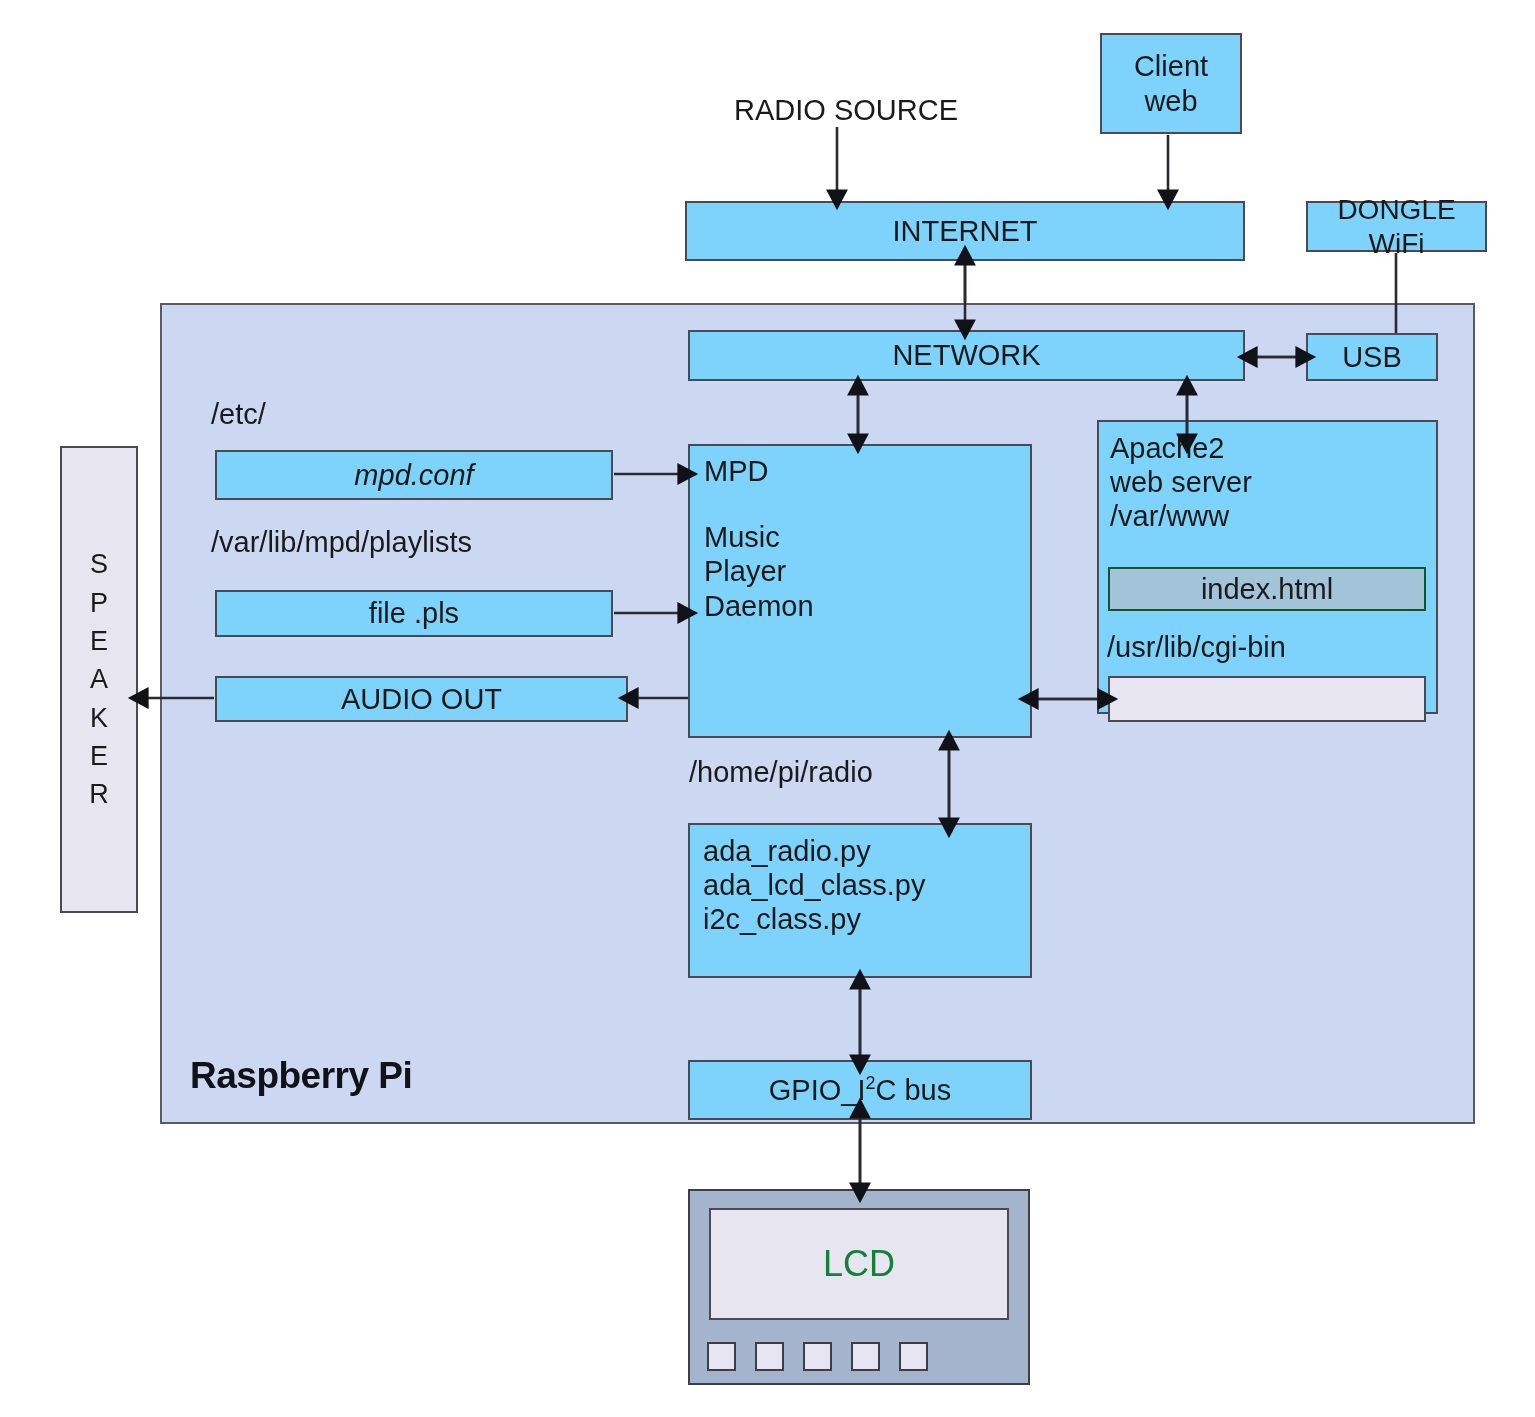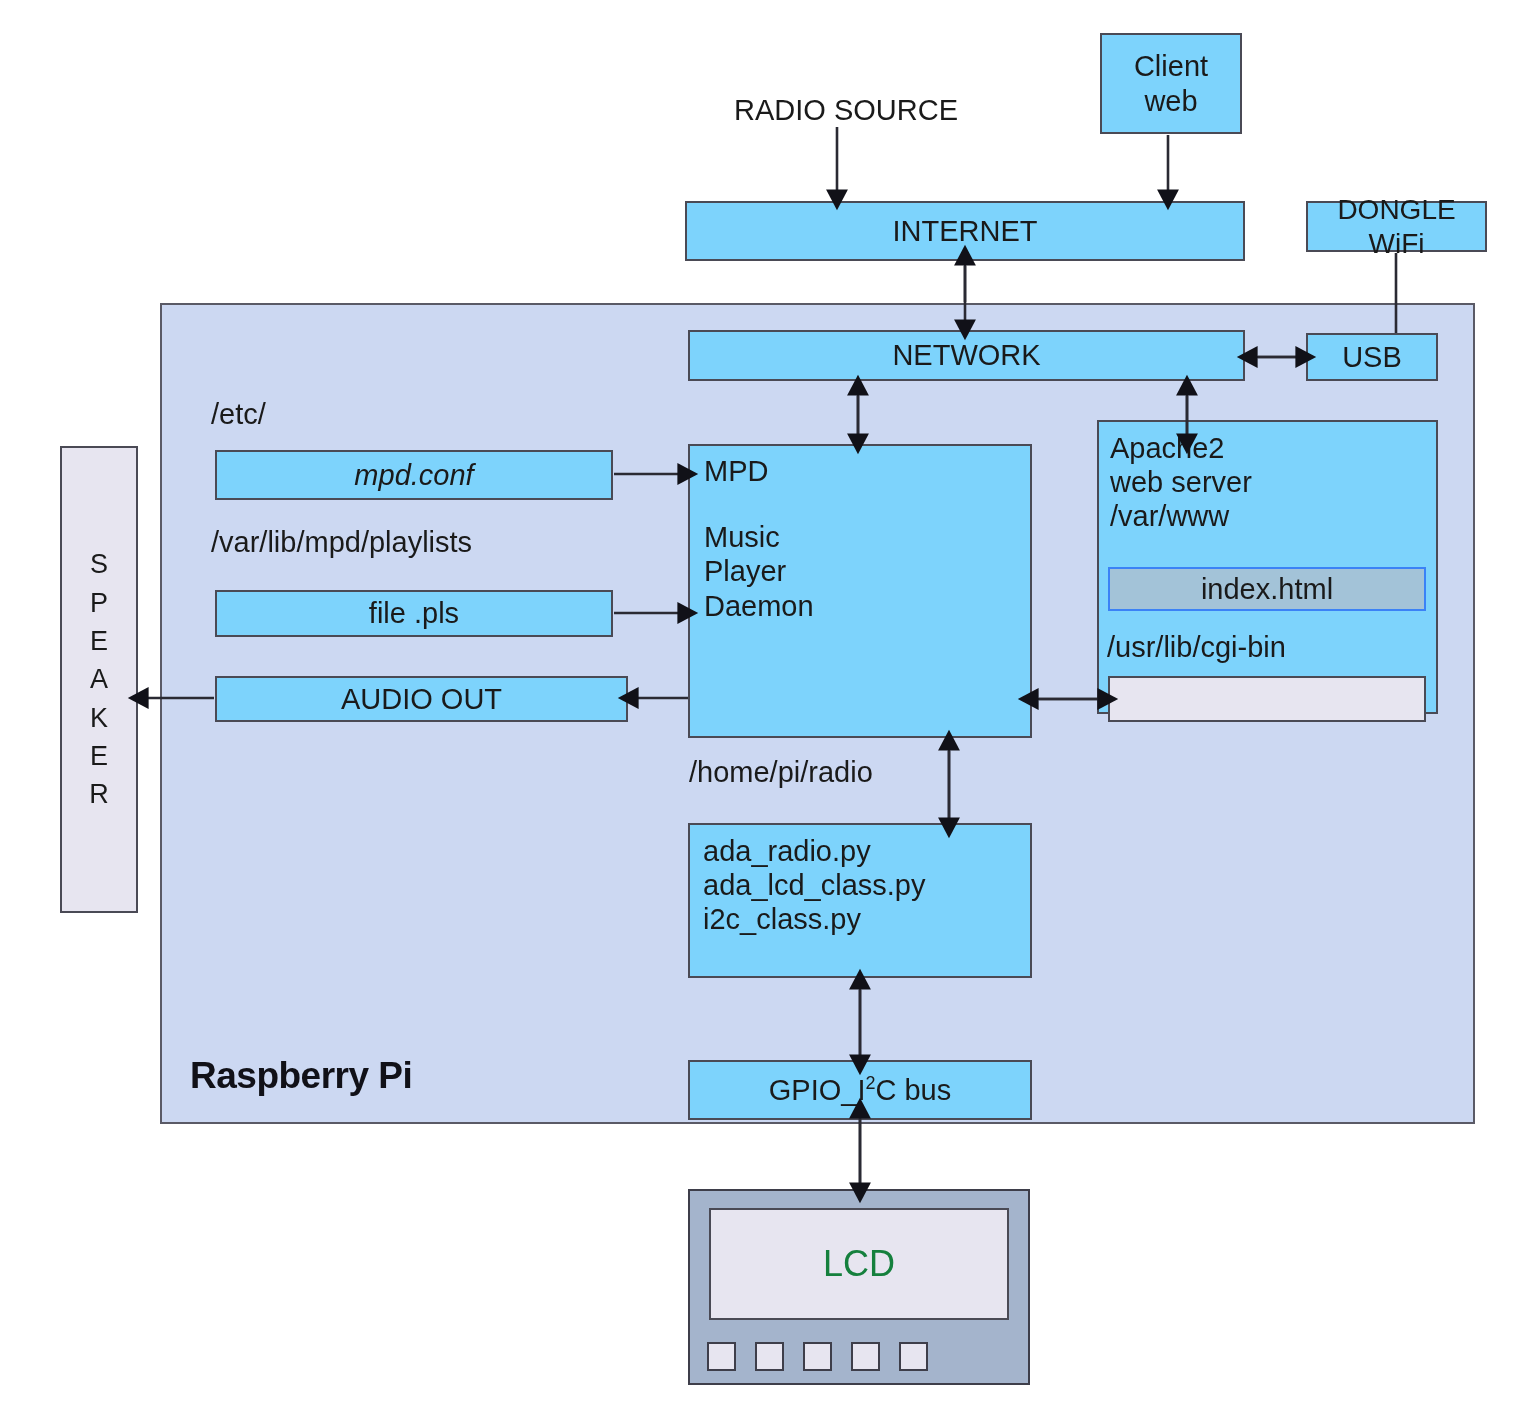--- a/index.html
+++ b/index.html
@@ -90,21 +90,21 @@
   .lcd-btn {
     position: absolute;
     box-sizing: border-box;
     background: #e7e5f0;
     border: 2px solid #3e3e4a;
   }
   .highlight-box {
     position: absolute;
     box-sizing: border-box;
     background: #a3c3d8;
-    border: 2px solid #3b82f6;
+    border: 2px solid #14532d;
     display: flex;
     align-items: center;
     justify-content: center;
     font-size: 29px;
     color: #1a1a1a;
   }
   .sub-box {
     position: absolute;
     box-sizing: border-box;
     background: #e7e5f0;

